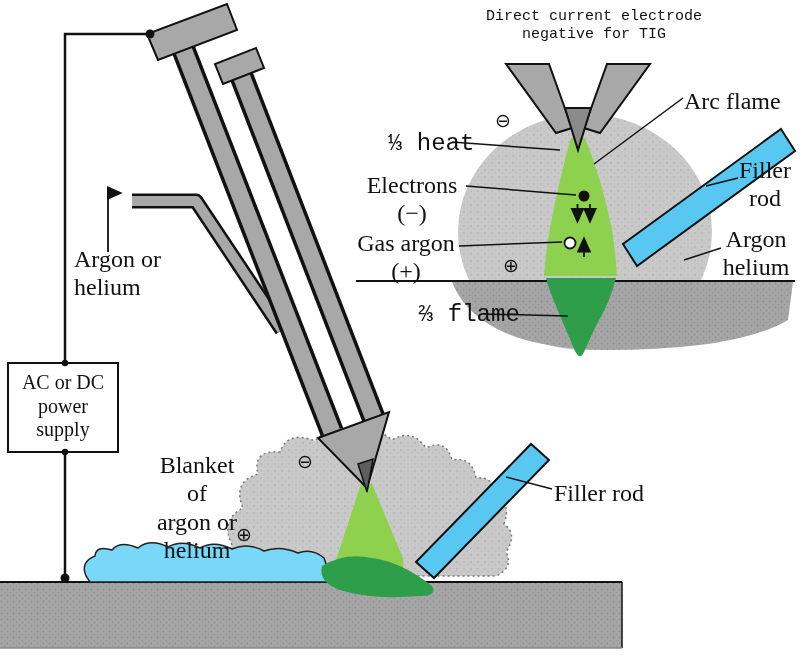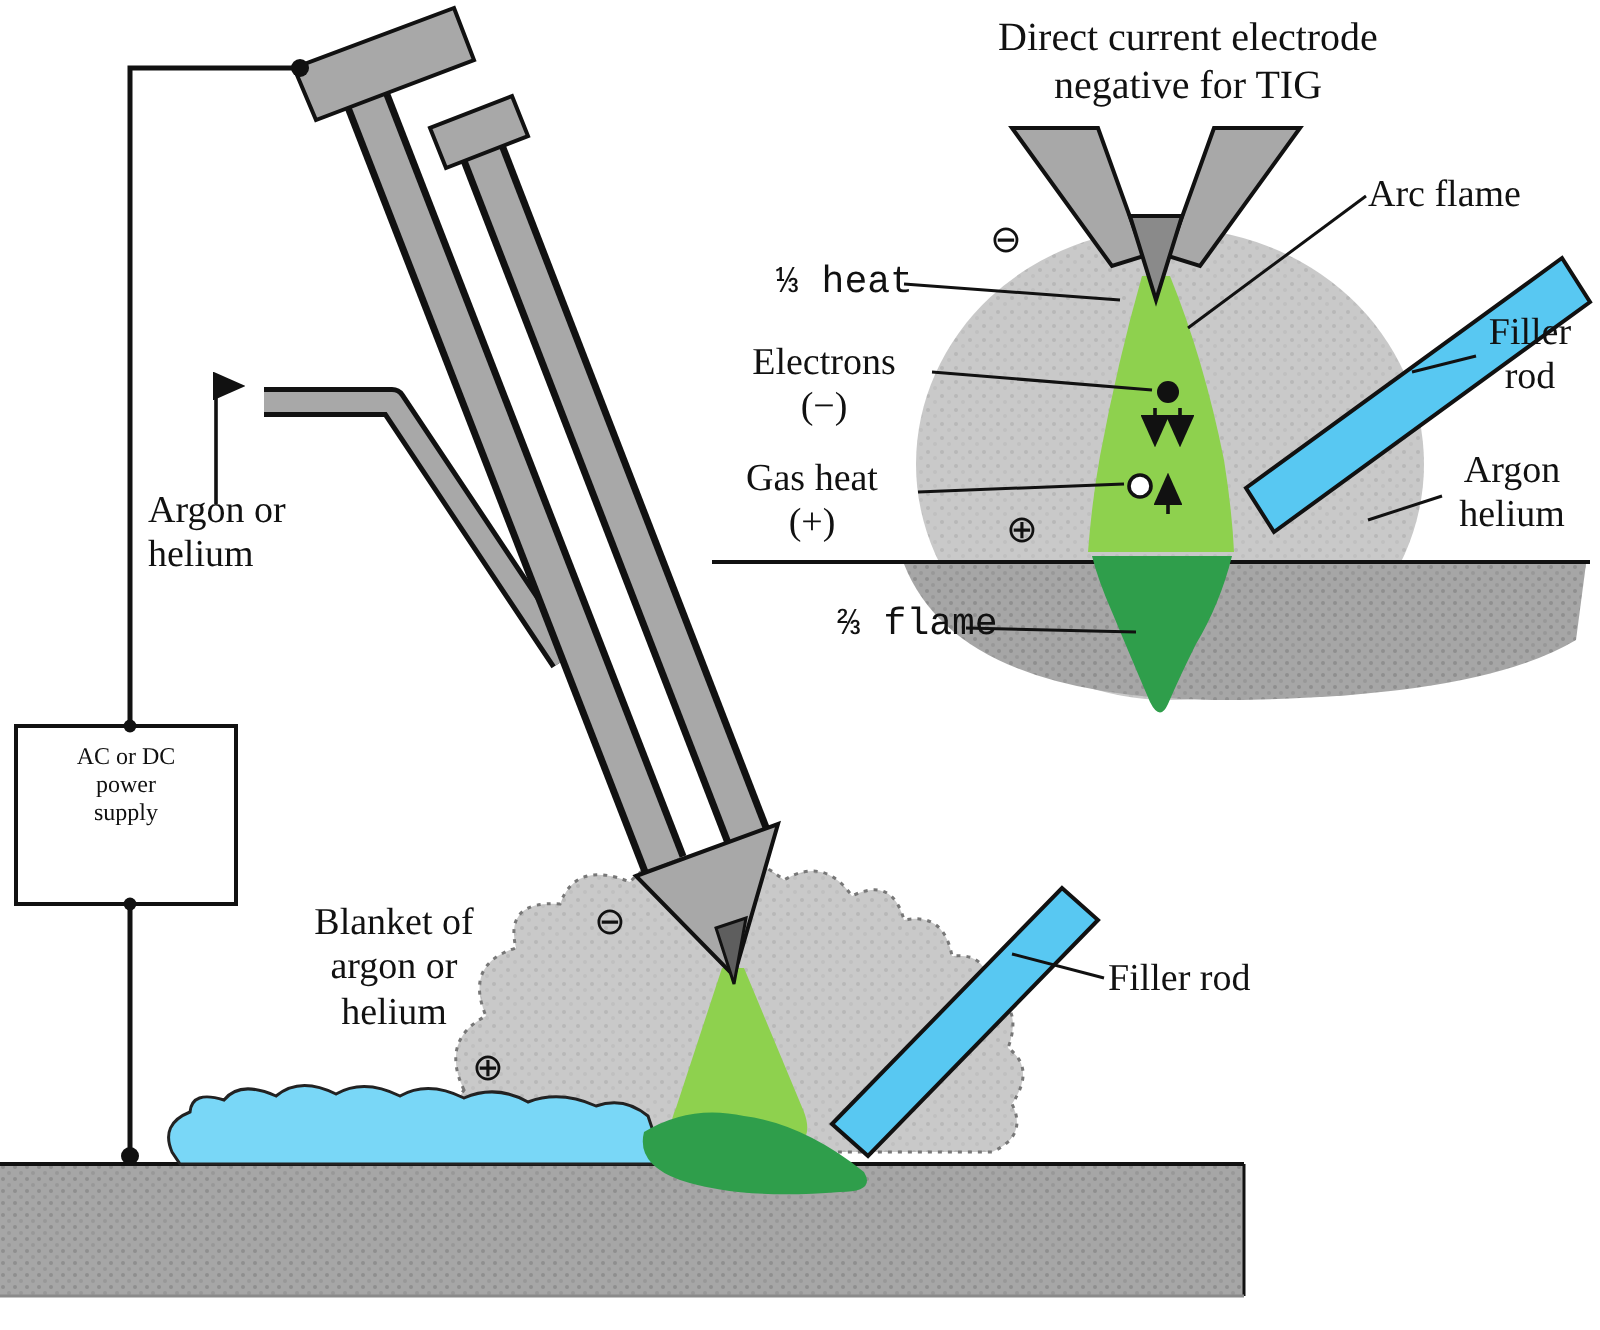--- a/index.html
+++ b/index.html
@@ -1,22 +1,22 @@
 <!DOCTYPE html>
 <html><head>
 <meta charset="utf-8">
 <style>
   html,body{margin:0;padding:0;background:#fff;}
   #canvas{position:relative;width:800px;height:665px;background:#fff;overflow:hidden;
           font-family:"Liberation Serif","DejaVu Serif",serif;color:#111;}
   #canvas svg{position:absolute;left:0;top:0;}
-  .lbl{position:absolute;white-space:pre-line;font-size:19px;line-height:1.18;color:#111;}
+  .lbl{position:absolute;white-space:pre-line;font-size:24px;line-height:1.18;color:#111;}
   .ctr{text-align:center;}
-  .title{font-size:20px;}
-  .ps{font-size:12px;}
+  .title{font-size:15px;font-family:Liberation Mono, monospace;}
+  .ps{font-size:20px;}
   .frac{font-family:Liberation Mono, monospace;}
   .sym{position:absolute;font-family:"DejaVu Sans",sans-serif;font-size:19px;line-height:1;color:#111;}
 </style>
 </head>
 <body>
 
 <div id="canvas">
 
 <svg width="800" height="665" viewBox="0 0 800 665">
   <defs>
@@ -147,21 +147,21 @@
 <div class="lbl title ctr" style="left:448px;top:8px;width:292px;">Direct current electrode
 negative for TIG</div>
 
 <div class="lbl" style="left:684px;top:87px;">Arc flame</div>
 
 <div class="lbl frac" style="left:388px;top:130px;">⅓ heat</div>
 
 <div class="lbl ctr" style="left:360px;top:171px;width:104px;">Electrons
 (−)</div>
 
-<div class="lbl ctr" style="left:354px;top:229px;width:104px;">Gas heat
+<div class="lbl ctr" style="left:354px;top:229px;width:104px;">Gas argon
 (+)</div>
 
 <div class="lbl frac" style="left:419px;top:301px;">⅔ flame</div>
 
 <div class="lbl ctr" style="left:735px;top:156px;width:60px;">Filler
 rod</div>
 
 <div class="lbl ctr" style="left:716px;top:225px;width:80px;">Argon
 helium</div>
 

